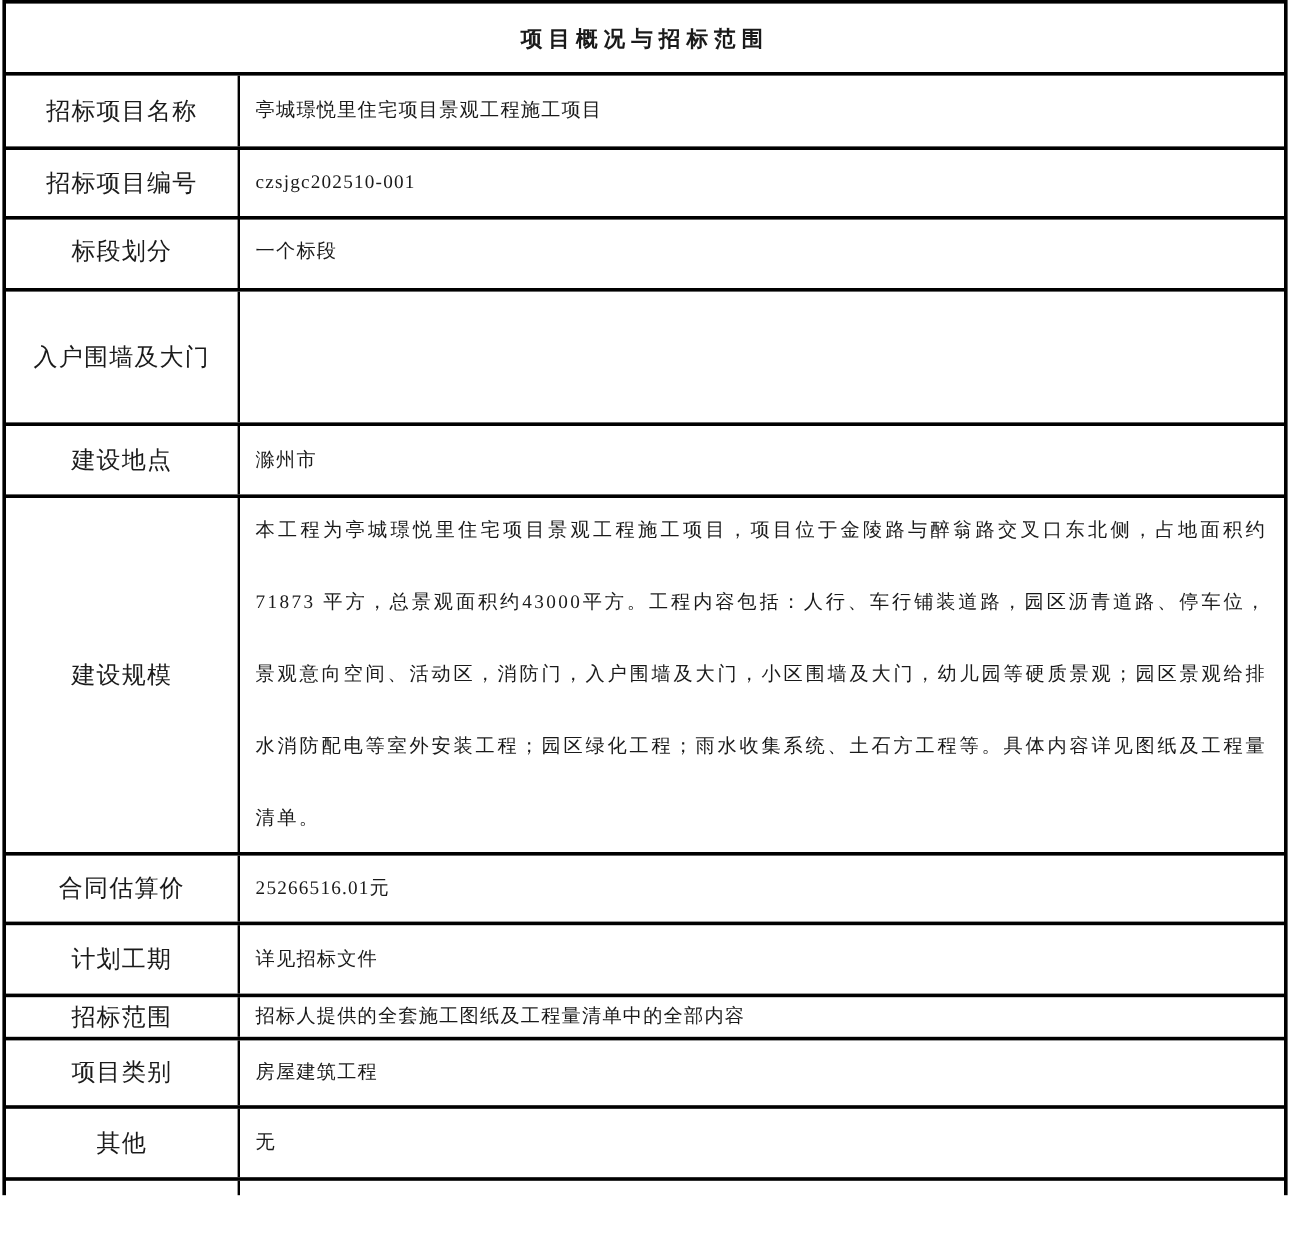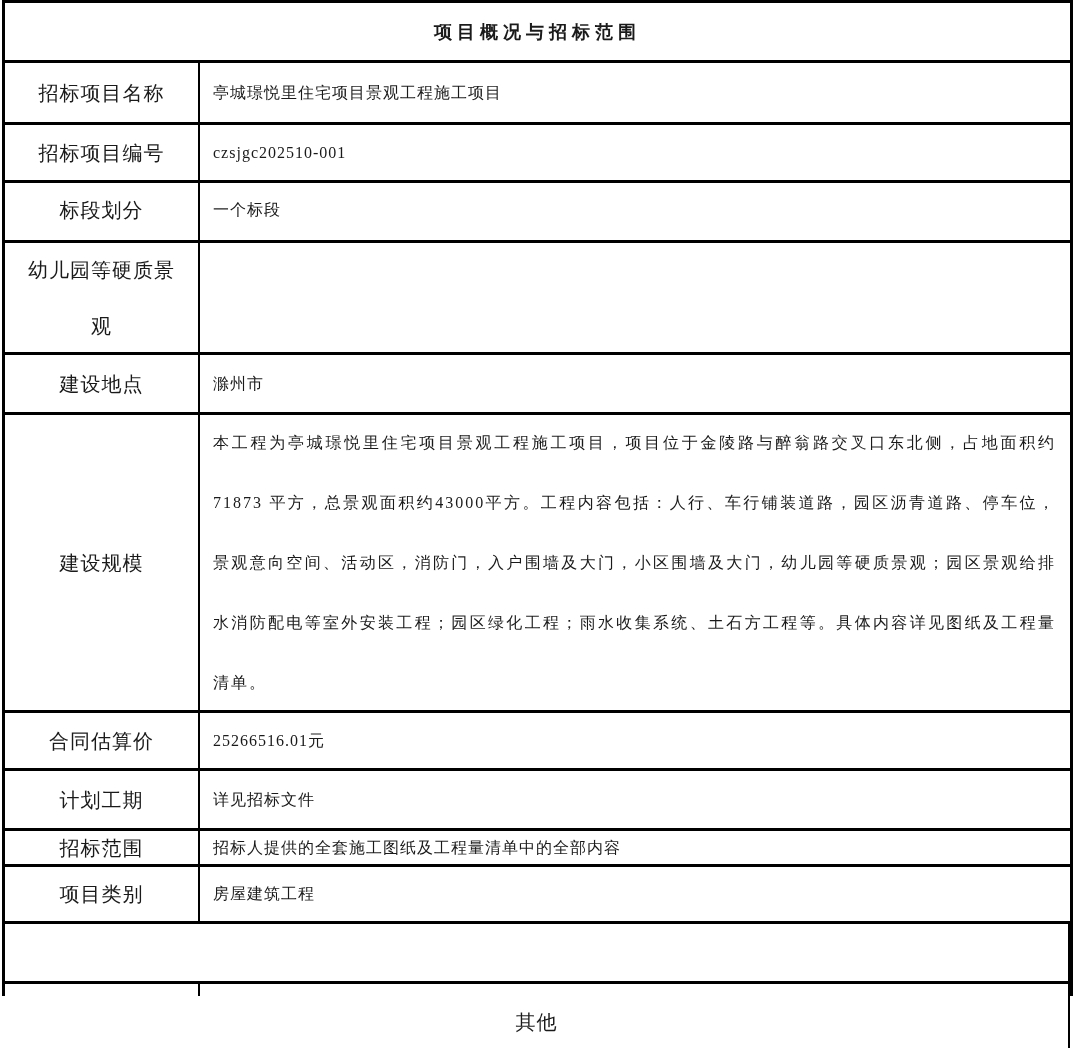--- a/index.html
+++ b/index.html
@@ -37,21 +37,21 @@
   .r1  { height: 62px; }
   .r2  { height: 58px; }
   .r3  { height: 60px; align-items: flex-end; }
   .r4  { height: 112px; }
   .r5  { height: 60px; }
   .r6  { height: 298px; }
   .r7  { height: 58px; }
   .r8  { height: 60px; }
   .r9  { height: 36px; }
   .r10 { height: 57px; }
-  .r11 { height: 60px; flex-direction: column; }
+  .r11 { height: 60px; }
 
   .cell {
     box-sizing: border-box;
     display: flex;
     align-items: center;
   }
   .cell-label {
     flex: 0 0 195px;
     border-right: 2px solid #000;
     justify-content: center;
@@ -114,21 +114,21 @@
       <div class="cell cell-label">招标项目编号</div>
       <div class="cell cell-value">czsjgc202510-001</div>
     </div>
 
     <div class="row r3">
       <div class="cell cell-label">标段划分</div>
       <div class="cell cell-value">一个标段</div>
     </div>
 
     <div class="row r4">
-      <div class="cell cell-label narrow">幼儿园等硬质景观</div>
+      <div class="cell cell-label narrow">入户围墙及大门</div>
     </div>
 
     <div class="row r5">
       <div class="cell cell-label">建设地点</div>
       <div class="cell cell-value">滁州市</div>
     </div>
 
     <div class="row r6">
       <div class="cell cell-label">建设规模</div>
       <div class="cell cell-value">

